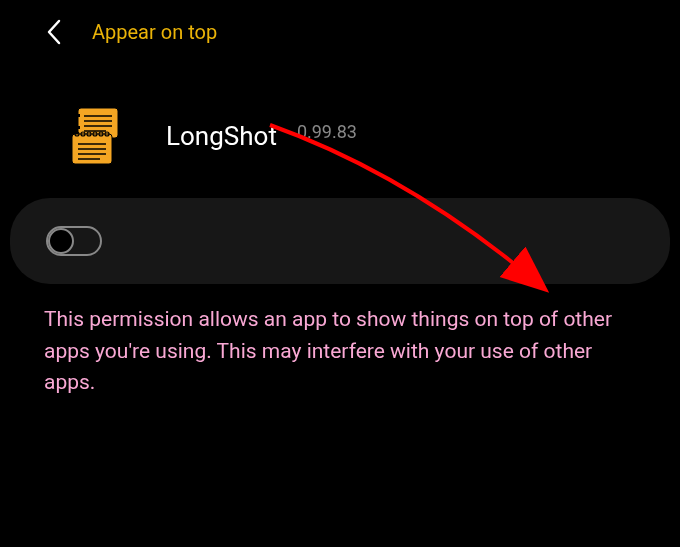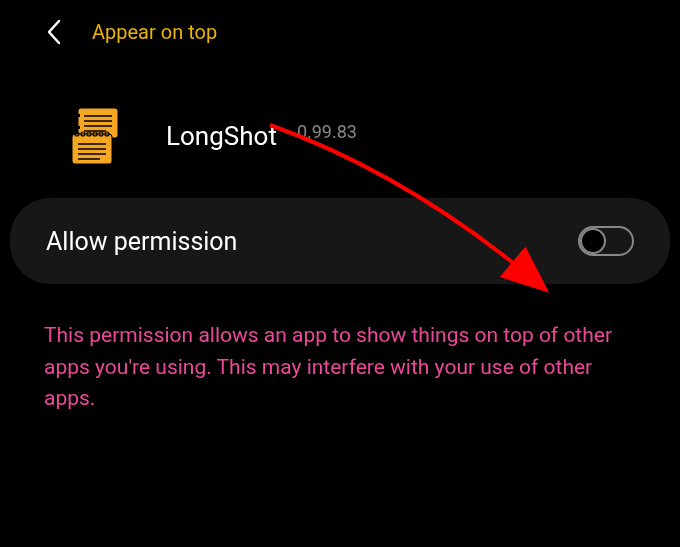--- a/index.html
+++ b/index.html
@@ -94,22 +94,21 @@
       border-radius: 50%;
       position: absolute;
       top: 0;
       left: 0;
       background: #000000;
     }
     .description {
       padding: 20px 44px 20px 44px;
       font-size: 21px;
       line-height: 1.5;
-      color: #ec4899;
-      margin-top: 16px;
+      color: #f9a8d4;
     }
     .arrow-annotation {
       position: absolute;
       top: 115px;
       left: 260px;
       pointer-events: none;
     }
   </style>
 </head>
 <body>
@@ -149,21 +148,20 @@
       <line x1="16" y1="55" x2="38" y2="55" stroke="#000000" stroke-width="1.5"></line>
     </svg>
   </div>
   <div class="app-details">
     <div class="app-name">LongShot</div>
     <div class="app-version">0.99.83</div>
   </div>
 </div>
 
 <div class="permission-row">
-  <div class="permission-label">Allow permission</div>
   <div class="toggle-switch">
     <div class="toggle-thumb"></div>
   </div>
 </div>
 
 <div class="description">This permission allows an app to show things on top of other apps you're using. This may interfere with your use of other apps.</div>
 
 <svg class="arrow-annotation" width="320" height="200" viewBox="0 0 320 200">
   <defs>
     <marker id="arrowhead" markerWidth="12" markerHeight="12" refX="9" refY="5" orient="auto">

